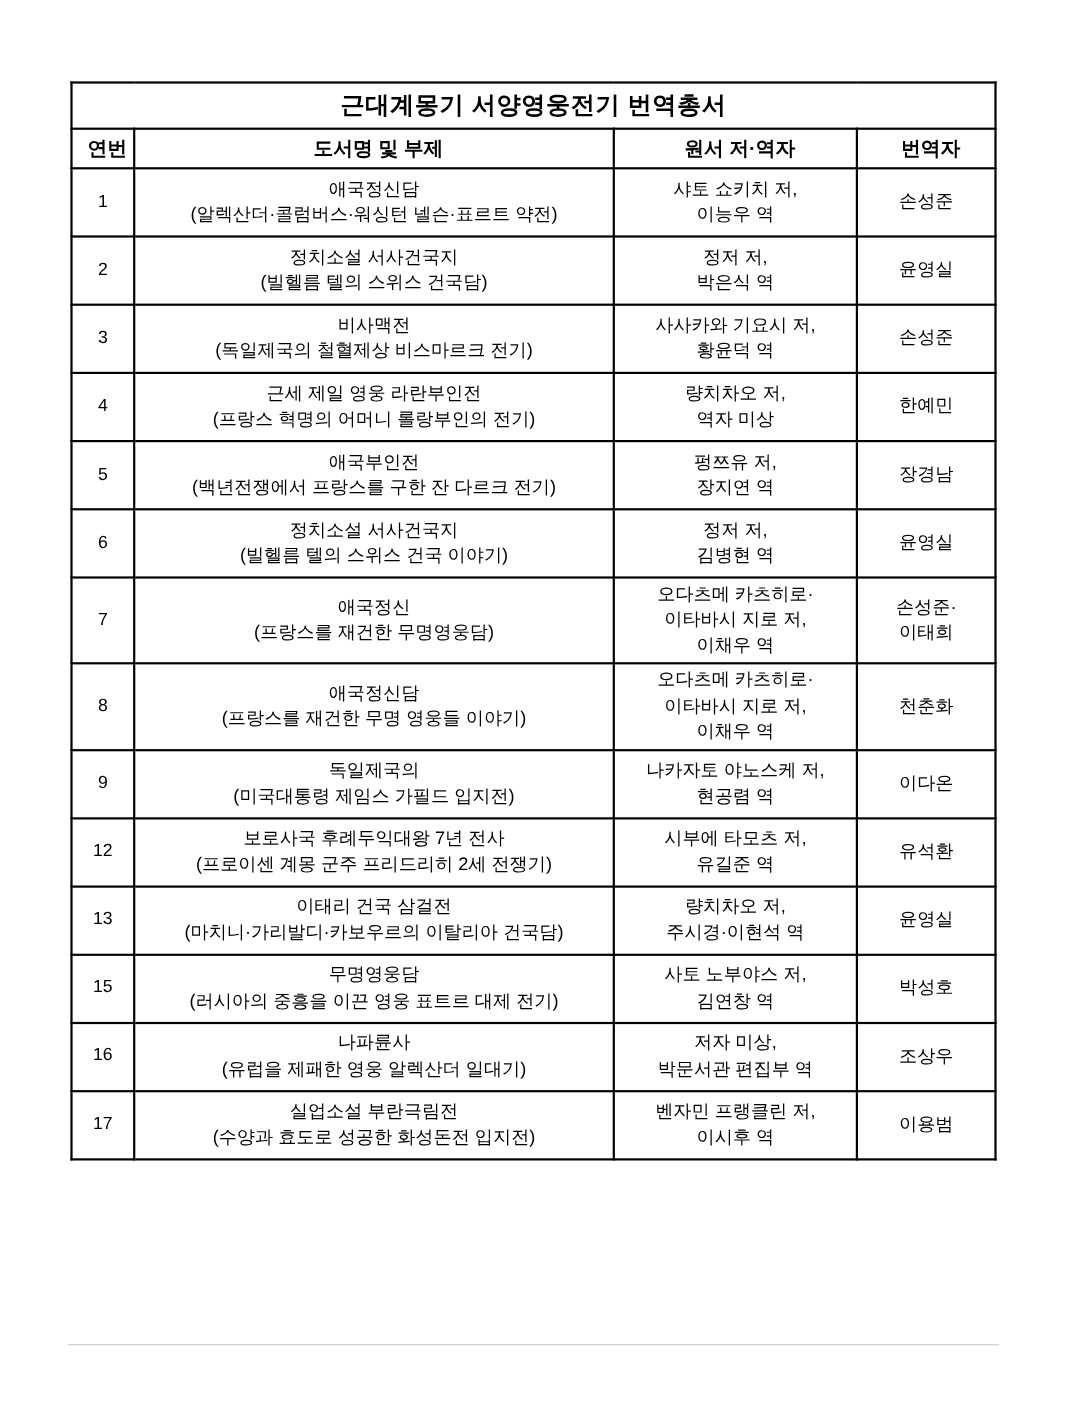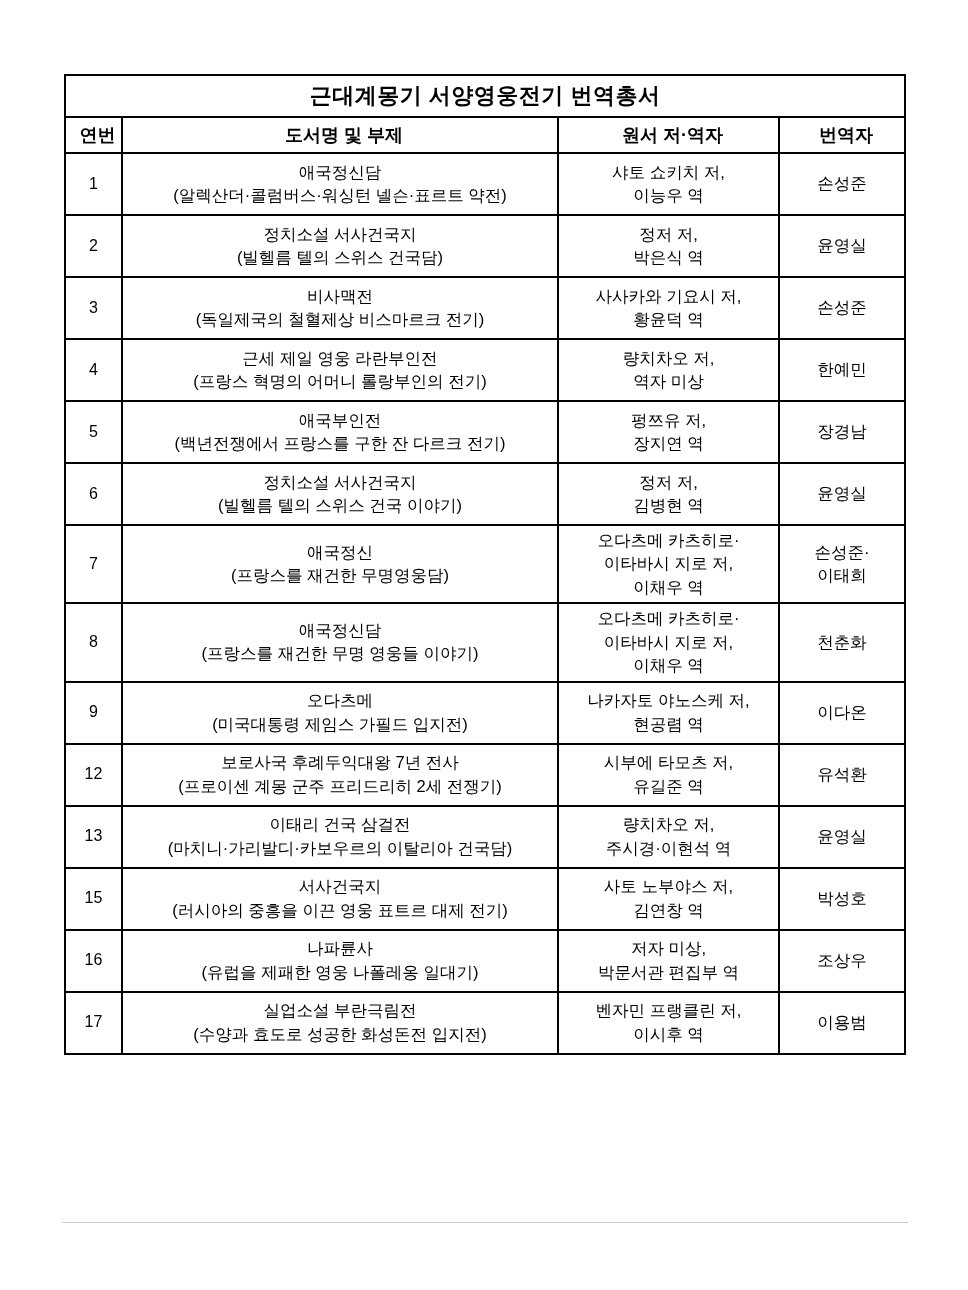--- a/index.html
+++ b/index.html
@@ -210,21 +210,21 @@
             <div class="line">이채우 역</div>
           </td>
       <td class="c-tr">
             <div class="line">천춘화</div>
           </td>
     </tr>
 
     <tr>
       <td class="c-no">9</td>
       <td class="c-title">
-            <div class="line">오다츠메</div>
+            <div class="line">독일제국의</div>
             <div class="line">(미국대통령 제임스 가필드 입지전)</div>
           </td>
       <td class="c-src">
             <div class="line">나카자토 야노스케 저,</div>
             <div class="line">현공렴 역</div>
           </td>
       <td class="c-tr">
             <div class="line">이다온</div>
           </td>
     </tr>
@@ -258,37 +258,37 @@
           </td>
       <td class="c-tr">
             <div class="line">윤영실</div>
           </td>
     </tr>
 
 
     <tr>
       <td class="c-no">15</td>
       <td class="c-title">
-            <div class="line">서사건국지</div>
+            <div class="line">무명영웅담</div>
             <div class="line">(러시아의 중흥을 이끈 영웅 표트르 대제 전기)</div>
           </td>
       <td class="c-src">
             <div class="line">사토 노부야스 저,</div>
             <div class="line">김연창 역</div>
           </td>
       <td class="c-tr">
             <div class="line">박성호</div>
           </td>
     </tr>
 
     <tr>
       <td class="c-no">16</td>
       <td class="c-title">
             <div class="line">나파륜사</div>
-            <div class="line">(유럽을 제패한 영웅 나폴레옹 일대기)</div>
+            <div class="line">(유럽을 제패한 영웅 알렉산더 일대기)</div>
           </td>
       <td class="c-src">
             <div class="line">저자 미상,</div>
             <div class="line">박문서관 편집부 역</div>
           </td>
       <td class="c-tr">
             <div class="line">조상우</div>
           </td>
     </tr>
 

